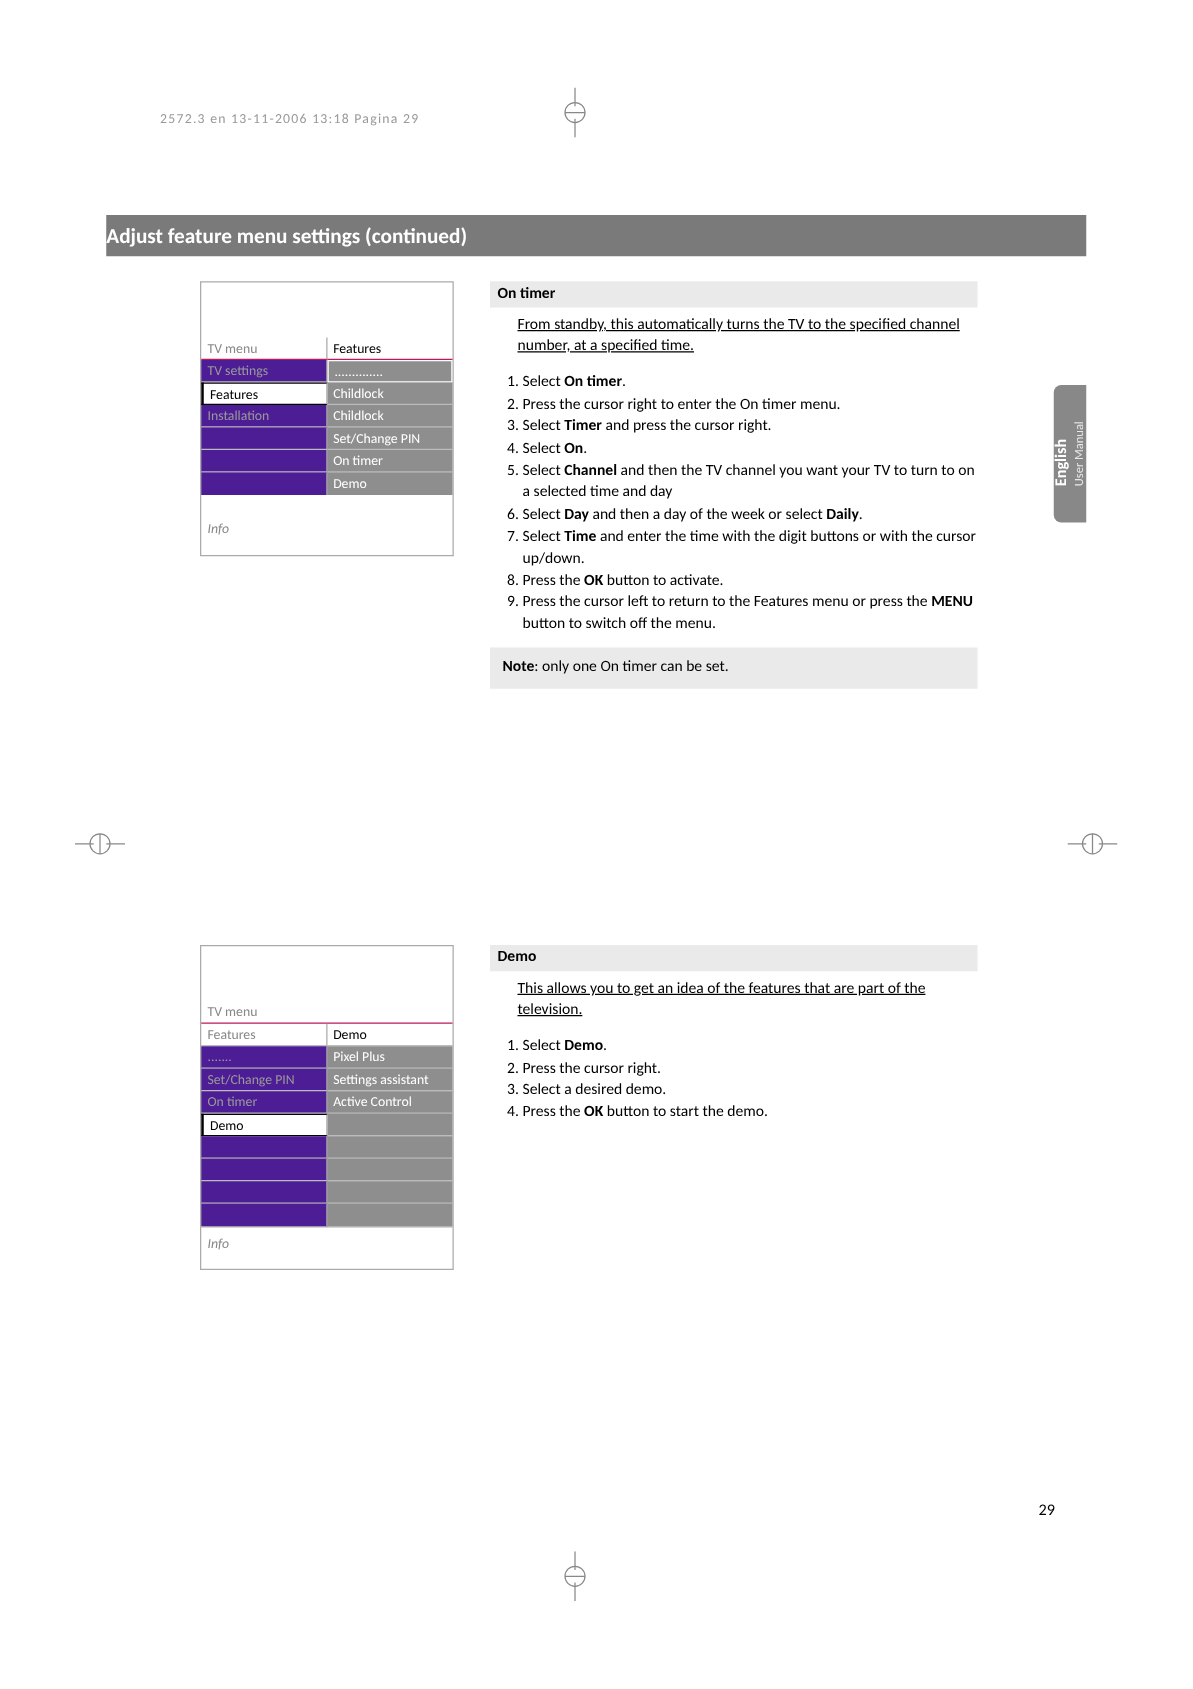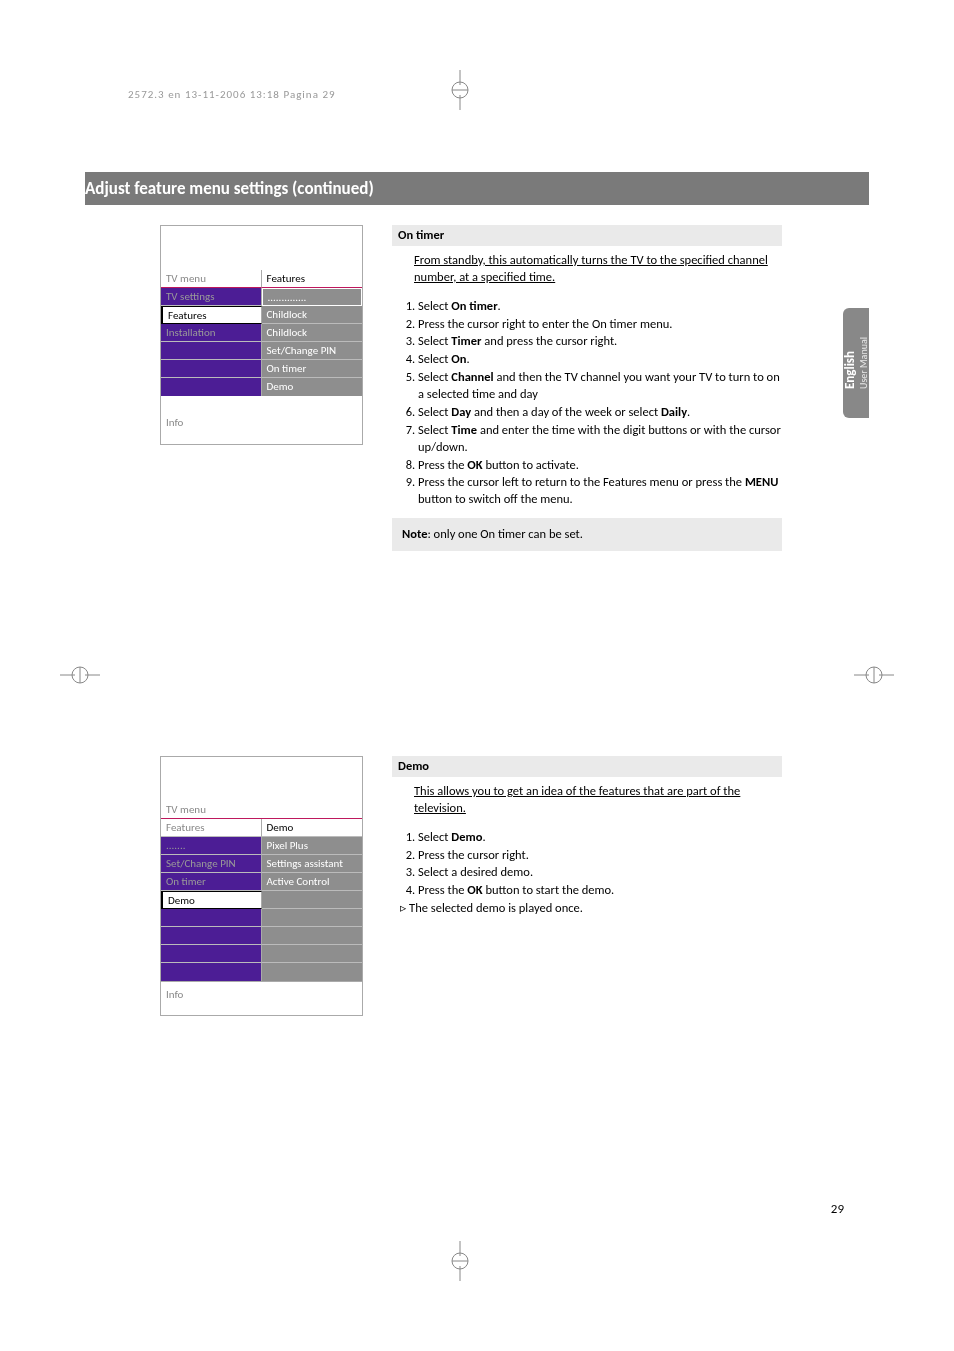--- a/index.html
+++ b/index.html
@@ -90,20 +90,21 @@
   .menu-table .hdr { color: #888; border-bottom: 1px solid #be185d; margin-top: 44px; }
   .menu-table .colL .cell { border-right: 1px solid #aaa; }
   .menu-table .muted { color: #999; background: #4c1d95; }
   .menu-table .white-sel { background: #fff; color:#000; font-weight: normal; border:1px solid #000; border-left:2px solid #000;}
   .menu-table .grey-sub { background: #8e8e8e; color: #fff; }
   .menu-table .info-row {
     padding: 6px 5px;
     color: #888;
     font-size: 11px;
     height: 34px;
+    font-style: italic;
   }
   .menu-table .spacer { height: 14px; border-bottom:none;}
 
   
   .content {
     position: absolute;
     left: 392px;
     width: 390px;
     font-size: 12.5px;
     line-height: 1.35;
@@ -253,16 +254,15 @@
 
 <div class="content" style="top:756px;">
   <div class="sec-title-bar">Demo</div>
   <div class="intro">This allows you to get an idea of the features that are part of the television.</div>
   <ol class="steps" id="demo-steps">
       <li>Select <b>Demo</b>.</li>
       <li>Press the cursor right.</li>
       <li>Select a desired demo.</li>
       <li>Press the <b>OK</b> button to start the demo.</li>
     </ol>
-  <div class="tri-item">The selected demo is played once.</div>
 </div>
 
 <div class="page-num">29</div>
 
 </body></html>

